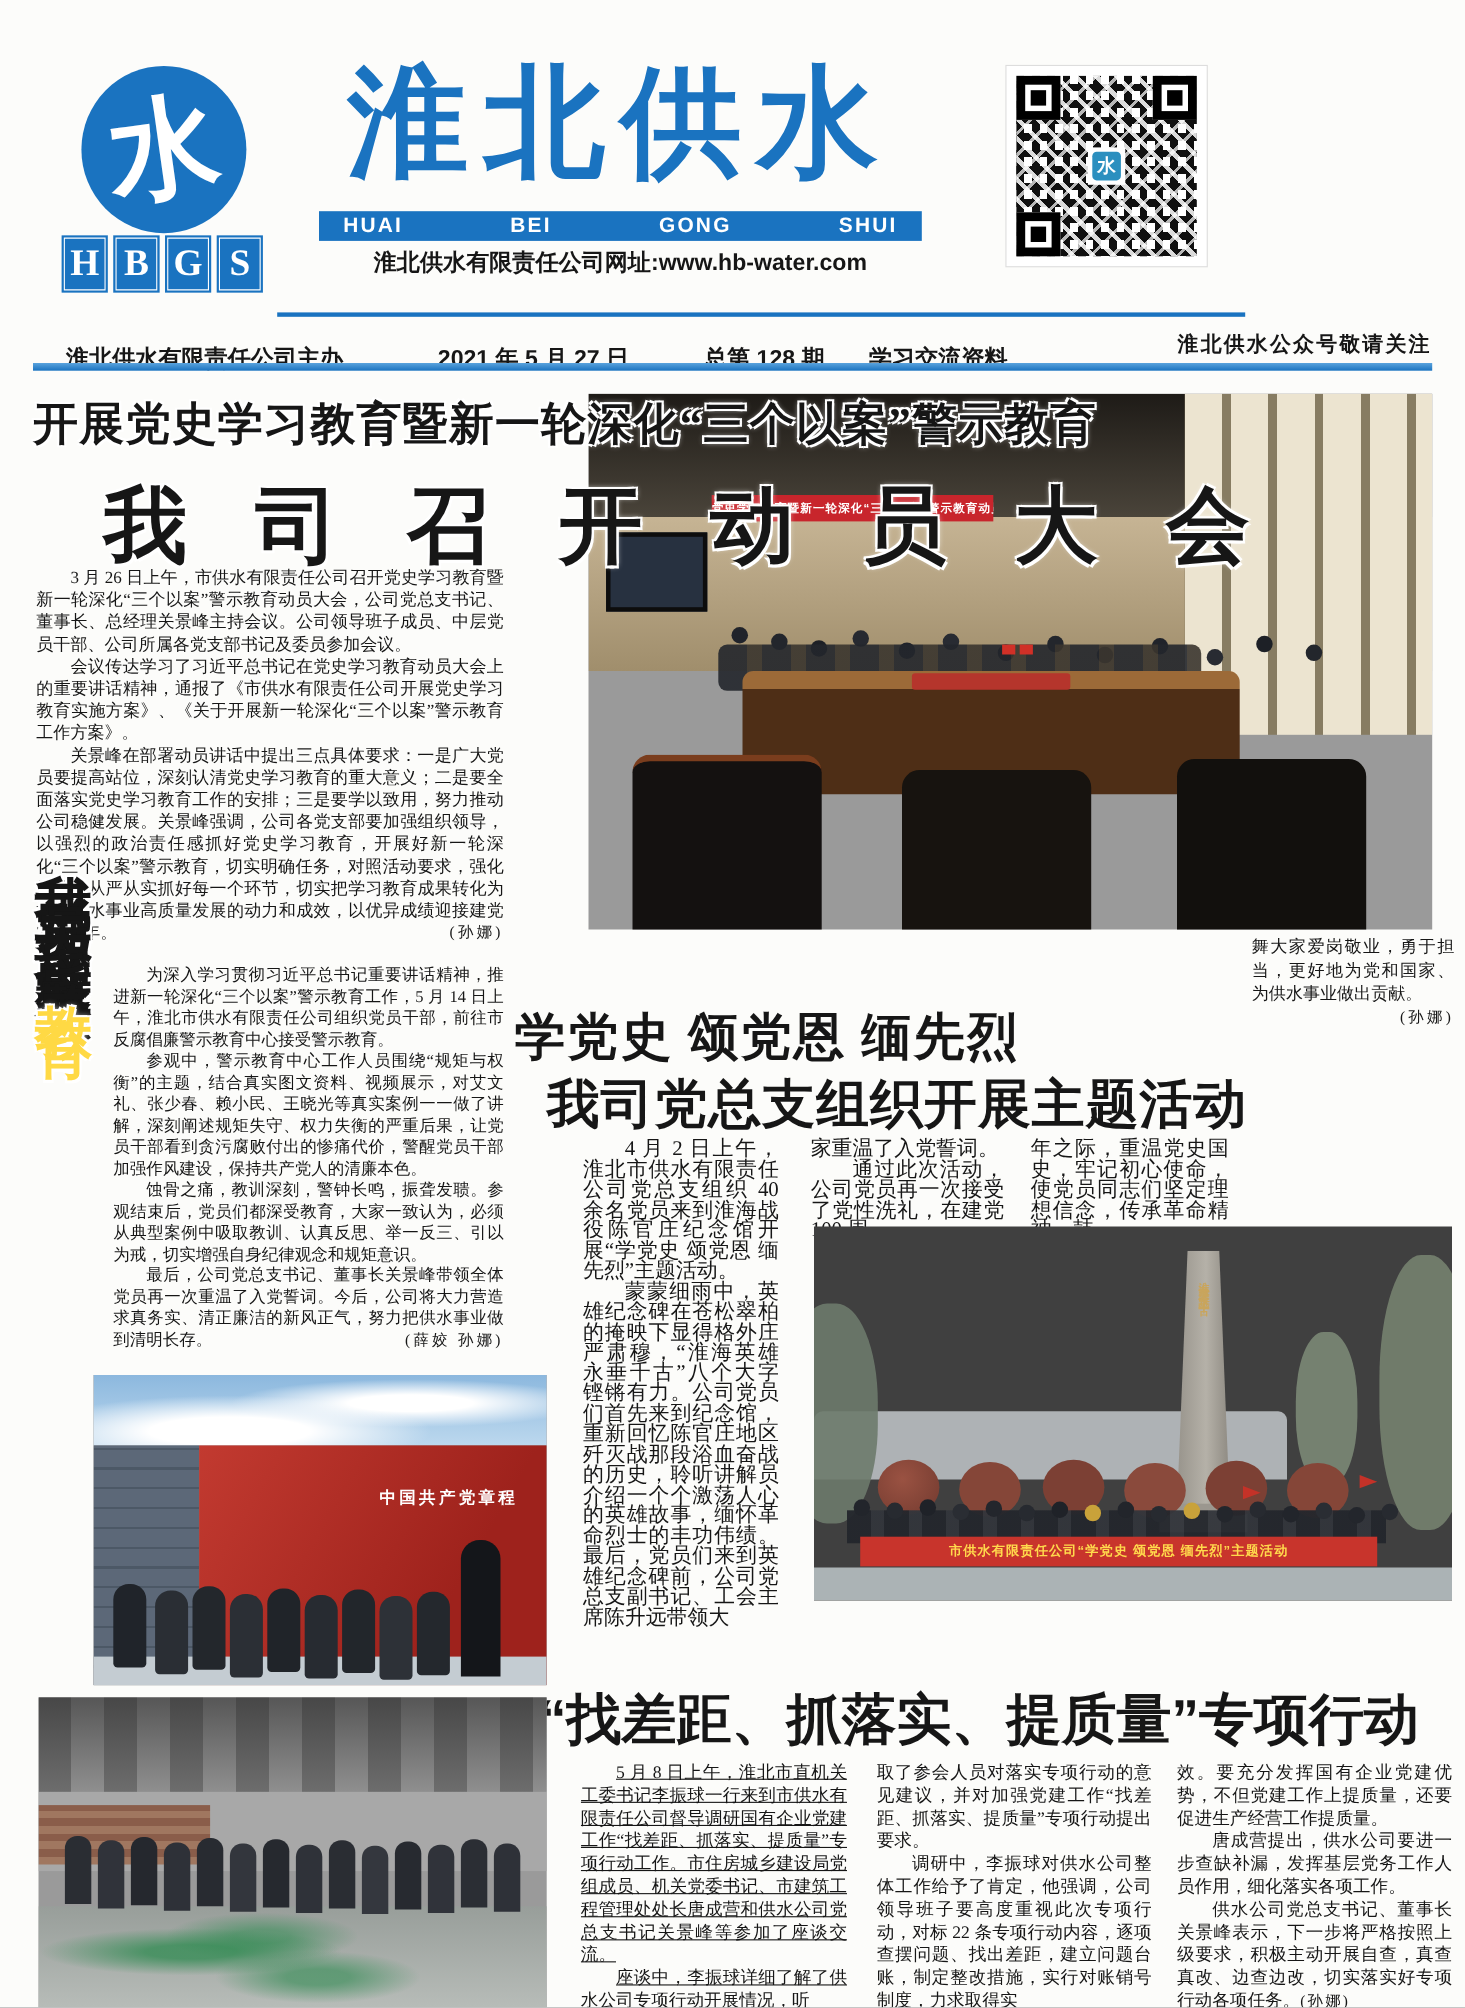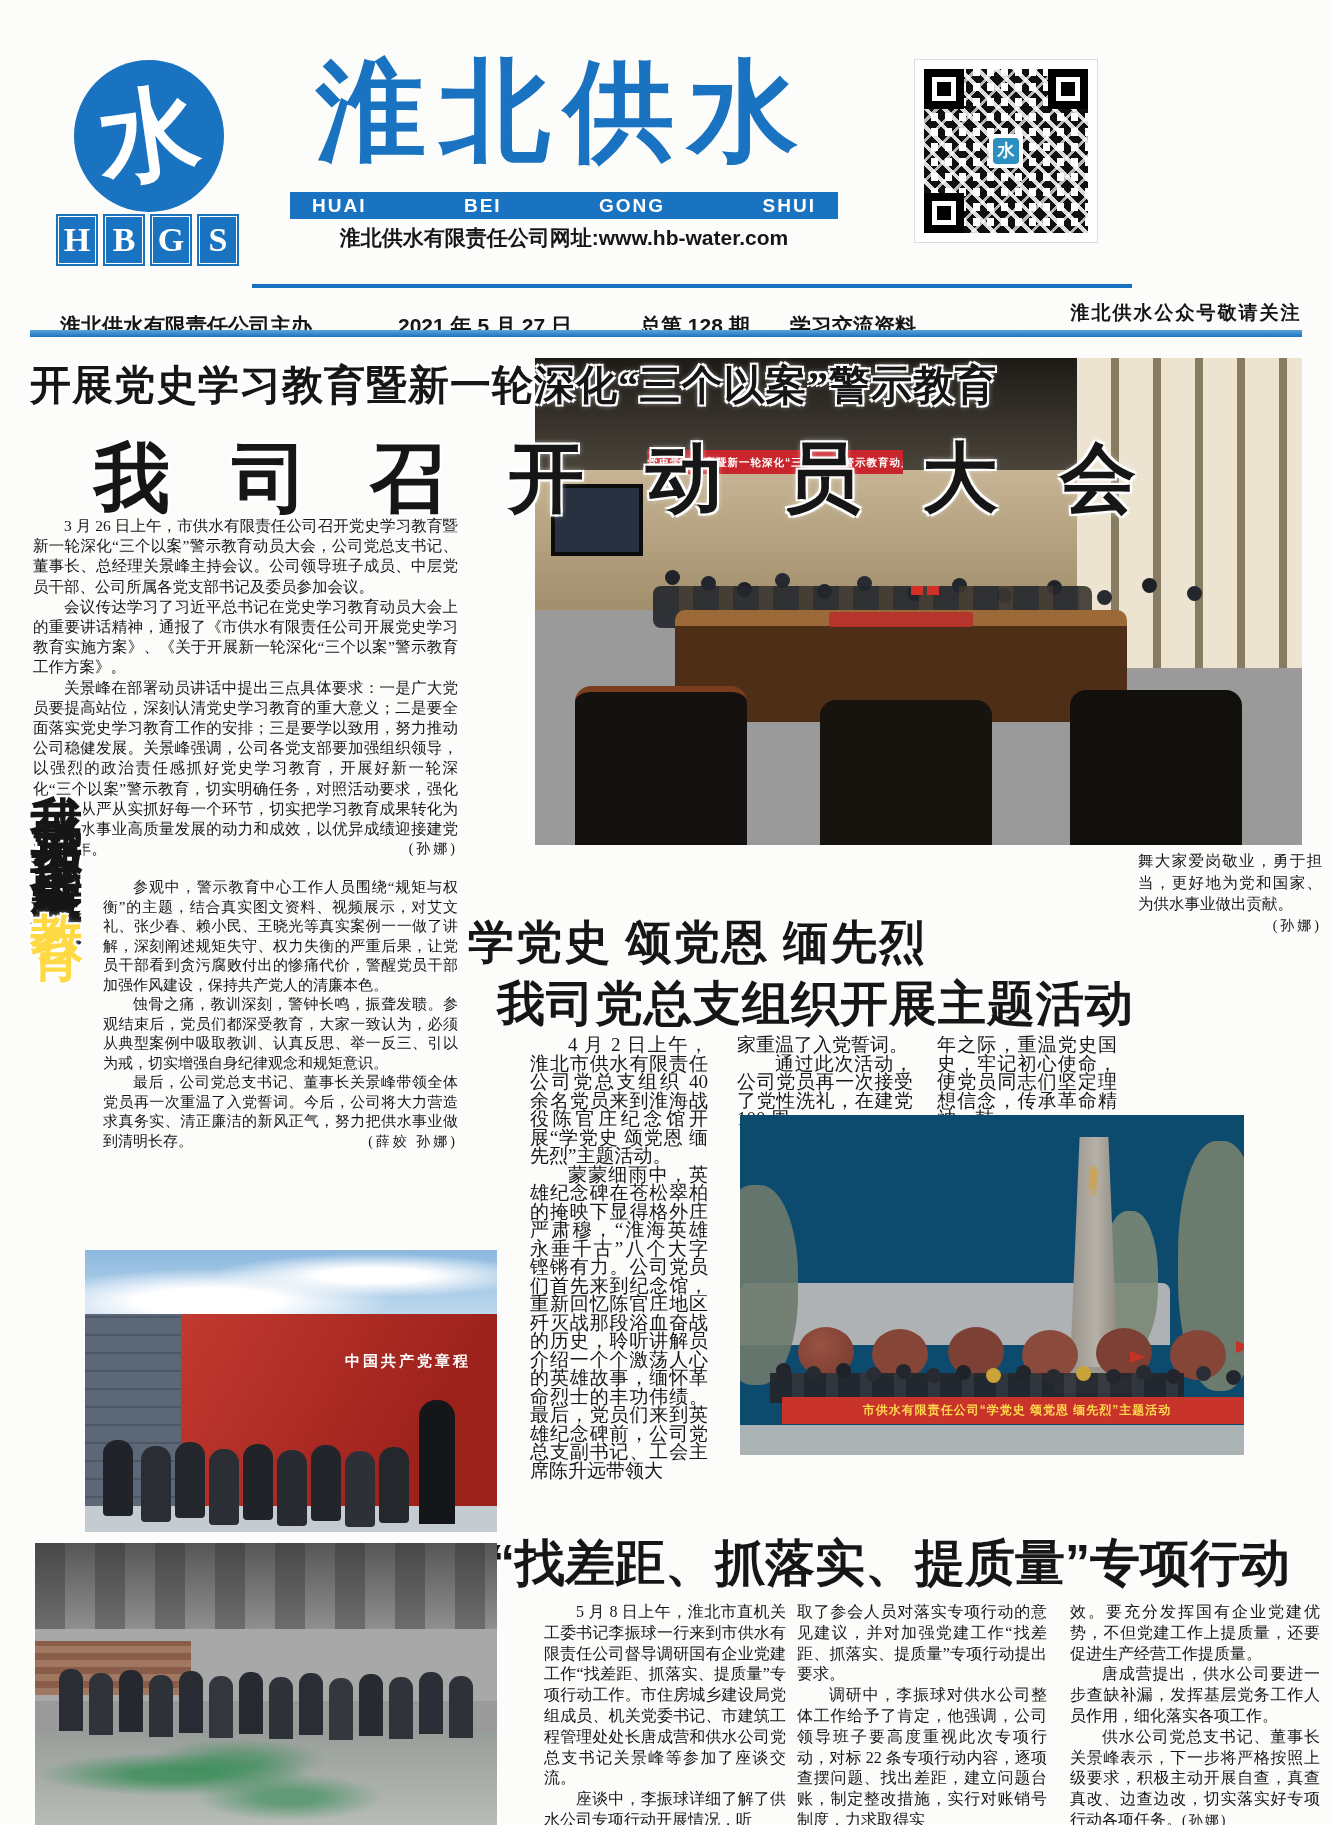--- a/index.html
+++ b/index.html
@@ -130,21 +130,21 @@
   
   .a3-kicker { position:absolute; left:468px; top:912px; font-weight:bold; font-size:46px; letter-spacing:2px; white-space:nowrap; }
   .a3-headline { position:absolute; left:497px; top:972px; white-space:nowrap;
                  font:900 48px "Liberation Sans","DejaVu Sans",sans-serif; letter-spacing:1px; }
   .a3col { position:absolute; top:1036px; font-size:19px; line-height:18.5px; }
   .a3-c1 { left:530px; width:178px; }
   .a3-c2 { left:737px; width:176px; }
   .a3-c3 { left:937px; width:180px; }
   .a3-c4 { left:1138px; top:850px; width:184px; position:absolute; font-size:15.5px; line-height:21.5px; }
 
-  .phm { left:740px; top:1115px; width:504px; height:340px; background:#0c4a6e; }
+  .phm { left:740px; top:1115px; width:580px; height:340px; background:#404040; }
   .pm-build { position:absolute; left:0; top:168px; width:430px; height:62px; background:#aeb2b5; border-radius:8px 8px 0 0; }
   .pm-tree { position:absolute; width:84px; height:200px; border-radius:45%; background:#6d7a6b; opacity:.9; }
   .pm-tree.l { left:-26px; top:70px; } .pm-tree.r { right:-18px; top:26px; height:250px; background:#75826f; }
   .pm-tree.r2 { right:86px; top:96px; width:56px; height:140px; background:#7b8875; }
   .pm-obelisk { position:absolute; left:330px; top:22px; width:48px; height:232px;
                 background:linear-gradient(90deg,#98948c,#b5b1a8 55%,#8e8a82);
                 clip-path:polygon(20% 0,80% 0,100% 100%,0 100%); }
   .pm-obtext { position:absolute; left:346px; top:42px; writing-mode:vertical-rl; text-orientation:upright;
                color:#c9a55c; font:bold 10px "Liberation Serif",serif; letter-spacing:3px; z-index:2; }
   .pm-base { position:absolute; left:314px; top:252px; width:80px; height:26px; background:#9b978f; }
@@ -165,21 +165,21 @@
   .pm-flag { position:absolute; width:0; height:0; border-left:16px solid #c43228; border-top:6px solid transparent;
              border-bottom:6px solid transparent; z-index:3; }
   .pm-flag.f1 { left:390px; top:236px; } .pm-flag.f2 { left:496px; top:226px; }
 
   
   .a4-h1 { position:absolute; left:460px; top:1476px; width:860px; text-align:center; white-space:nowrap;
            font:900 48px "Liberation Sans","DejaVu Sans",sans-serif; letter-spacing:2px; }
   .a4-h2 { position:absolute; left:445px; top:1530px; width:890px; text-align:center; white-space:nowrap;
            font:900 50px "Liberation Sans","DejaVu Sans",sans-serif; }
   .a4col { position:absolute; top:1602px; font-size:16px; line-height:20.8px; height:223px; overflow:hidden; }
-  .a4-c1 { left:544px; width:242px; }
+  .a4-c1 { left:528px; width:242px;text-decoration:underline; }
   .a4-c2 { left:797px; width:250px; }
   .a4-c3 { left:1070px; width:250px; }
 </style>
 </head>
 <body>
 
 <div class="page">
 
   <div class="logo-oval">
     <span class="logo-glyph">水</span>
@@ -239,20 +239,21 @@
   <div class="a1-body">
     <p class="para">3 月 26 日上午，市供水有限责任公司召开党史学习教育暨新一轮深化“三个以案”警示教育动员大会，公司党总支书记、董事长、总经理关景峰主持会议。公司领导班子成员、中层党员干部、公司所属各党支部书记及委员参加会议。</p>
     <p class="para">会议传达学习了习近平总书记在党史学习教育动员大会上的重要讲话精神，通报了《市供水有限责任公司开展党史学习教育实施方案》、《关于开展新一轮深化“三个以案”警示教育工作方案》。</p>
     <p class="para"><span>关景峰在部署动员讲话中提出三点具体要求：一是广大党员要提高站位，深刻认清党史学习教育的重大意义；二是要全面落实党史学习教育工作的安排；三是要学以致用，努力推动公司稳健发展。关景峰强调，公司各党支部要加强组织领导，以强烈的政治责任感抓好党史学习教育，开展好新一轮深化“三个以案”警示教育，切实明确任务，对照活动要求，强化统筹，从严从实抓好每一个环节，切实把学习教育成果转化为推动供水事业高质量发展的动力和成效，以优异成绩迎接建党 200 周年。</span><span class="by">(孙娜)</span></p>
   </div>
 
   <div class="a2-vert outline-w">
     <span>我司党员干部接受反腐警示</span><span class="vh2">教育</span>
   </div>
   <div class="a2-body">
+    <p class="para">为深入学习贯彻习近平总书记重要讲话精神，推进新一轮深化“三个以案”警示教育工作，5 月 14 日上午，淮北市供水有限责任公司组织党员干部，前往市反腐倡廉警示教育中心接受警示教育。</p>
     <p class="para">参观中，警示教育中心工作人员围绕“规矩与权衡”的主题，结合真实图文资料、视频展示，对艾文礼、张少春、赖小民、王晓光等真实案例一一做了讲解，深刻阐述规矩失守、权力失衡的严重后果，让党员干部看到贪污腐败付出的惨痛代价，警醒党员干部加强作风建设，保持共产党人的清廉本色。</p>
     <p class="para">蚀骨之痛，教训深刻，警钟长鸣，振聋发聩。参观结束后，党员们都深受教育，大家一致认为，必须从典型案例中吸取教训、认真反思、举一反三、引以为戒，切实增强自身纪律观念和规矩意识。</p>
     <p class="para"><span>最后，公司党总支书记、董事长关景峰带领全体党员再一次重温了入党誓词。今后，公司将大力营造求真务实、清正廉洁的新风正气，努力把供水事业做到清明长存。</span><span class="by">(薛姣 孙娜)</span></p>
   </div>
 
   <div class="photo pha">
     <div class="pa-sky"></div>
     <div class="pa-brick"></div>
     <div class="pa-redwall"></div>
     <div class="pa-walltext">中国共产党章程</div>

